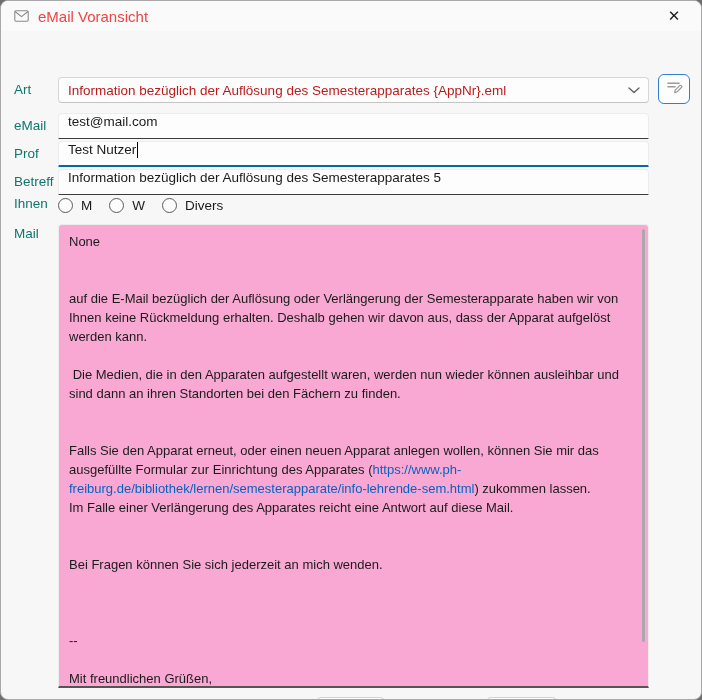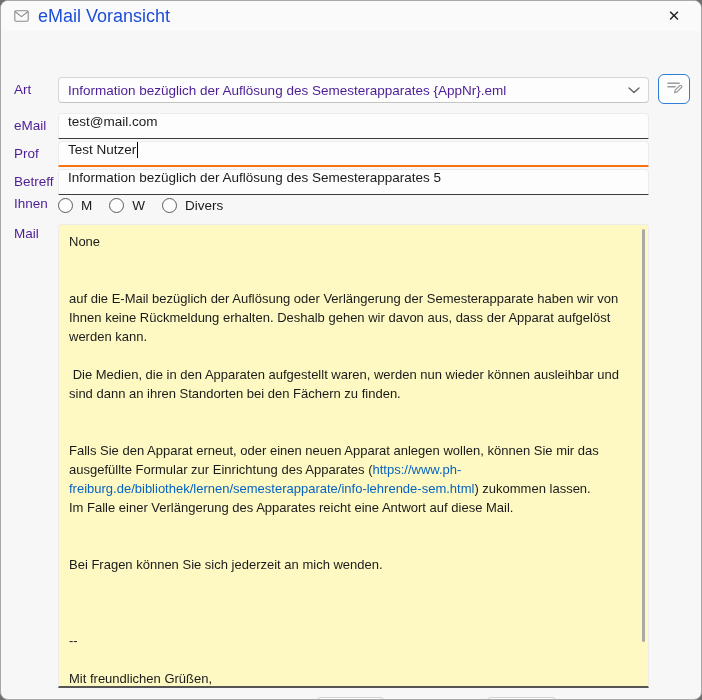--- a/index.html
+++ b/index.html
@@ -18,43 +18,43 @@
     overflow: hidden;
   }
   
   .titlebar {
     height: 30px;
     display: flex; align-items: center;
     padding: 0 10px 0 13px;
     background: #fafafa;
   }
   .titlebar .app-icon { display: flex; align-items: center; margin-right: 9px; }
-  .titlebar .title { font-size: 18px; color: #1d4ed8; }
+  .titlebar .title { font-size: 15px; color: #ef4444; }
   .close-btn {
     margin-left: auto;
     width: 34px; height: 28px;
     display: flex; align-items: center; justify-content: center;
     font-size: 15px; color: #1b1b1b; cursor: default;
   }
   
   .content { position: relative; width: 100%; height: 670px; }
   .field-label {
     position: absolute; left: 13px;
-    font-size: 13.5px; color: #4c1d95; line-height: 26px;
+    font-size: 13.5px; color: #0f766e; line-height: 26px;
   }
   .combobox {
     position: absolute; left: 57px; top: 46px;
     width: 591px; height: 26px;
     background: #fdfdfd;
     border: 1px solid #d6d6d6;
     border-bottom-color: #c4c4c4;
     border-radius: 4px;
     display: flex; align-items: center;
     padding: 0 8px 0 9px;
-    font-size: 13.5px; color: #4c1d95;
+    font-size: 13.5px; color: #b91c1c;
   }
   .combobox .cb-value { flex: 1; white-space: nowrap; overflow: hidden; }
   .combobox .chevron { margin-left: 6px; display: flex; align-items: center; }
   .edit-btn {
     position: absolute; left: 657px; top: 43px;
     width: 32px; height: 30px;
     background: #fdfdfd;
     border: 1.5px solid #2f7fd6;
     border-radius: 6px;
     display: flex; align-items: center; justify-content: center;
@@ -64,41 +64,41 @@
     width: 591px; height: 26px;
     background: #fdfdfd;
     border: 1px solid #ececec;
     border-bottom: 1.6px solid #3c3c3c;
     border-radius: 4px 4px 1px 1px;
     display: flex; align-items: flex-start;
     padding: 0 9px;
     font-size: 13.5px; color: #1b1b1b;
     white-space: nowrap; overflow: hidden;
   }
-  .textfield.focused { border-bottom: 2px solid #f97316; }
+  .textfield.focused { border-bottom: 2px solid #0369a1; }
   .caret { display: inline-block; width: 1px; height: 16px; background: #000; margin-left: 1px; }
   
   .anrede-group {
     position: absolute; left: 57px; top: 165px; height: 18px;
     display: flex; align-items: center;
   }
   .radio-option { display: flex; align-items: center; margin-right: 17px; }
   .radio-circle {
     width: 15px; height: 15px;
     border: 1.3px solid #5a5a5a;
     border-radius: 50%;
     background: #fdfdfd;
     margin-right: 8px;
   }
   .radio-label { font-size: 13.5px; color: #1b1b1b; }
   
   .mail-area {
     position: absolute; left: 57px; top: 193px;
     width: 591px; height: 464px;
-    background: #fef9c3;
+    background: #f9a8d4;
     border: 1px solid #ececec;
     border-bottom: 2.4px solid #555555;
     border-radius: 4px 4px 0 0;
     padding: 7px 14px 0 10px;
     font-size: 13px; color: #1b1b1b;
     line-height: 19px;
     overflow: hidden;
   }
   .mail-paragraph { white-space: pre-wrap; }
   .blank-line { height: 19px; }

